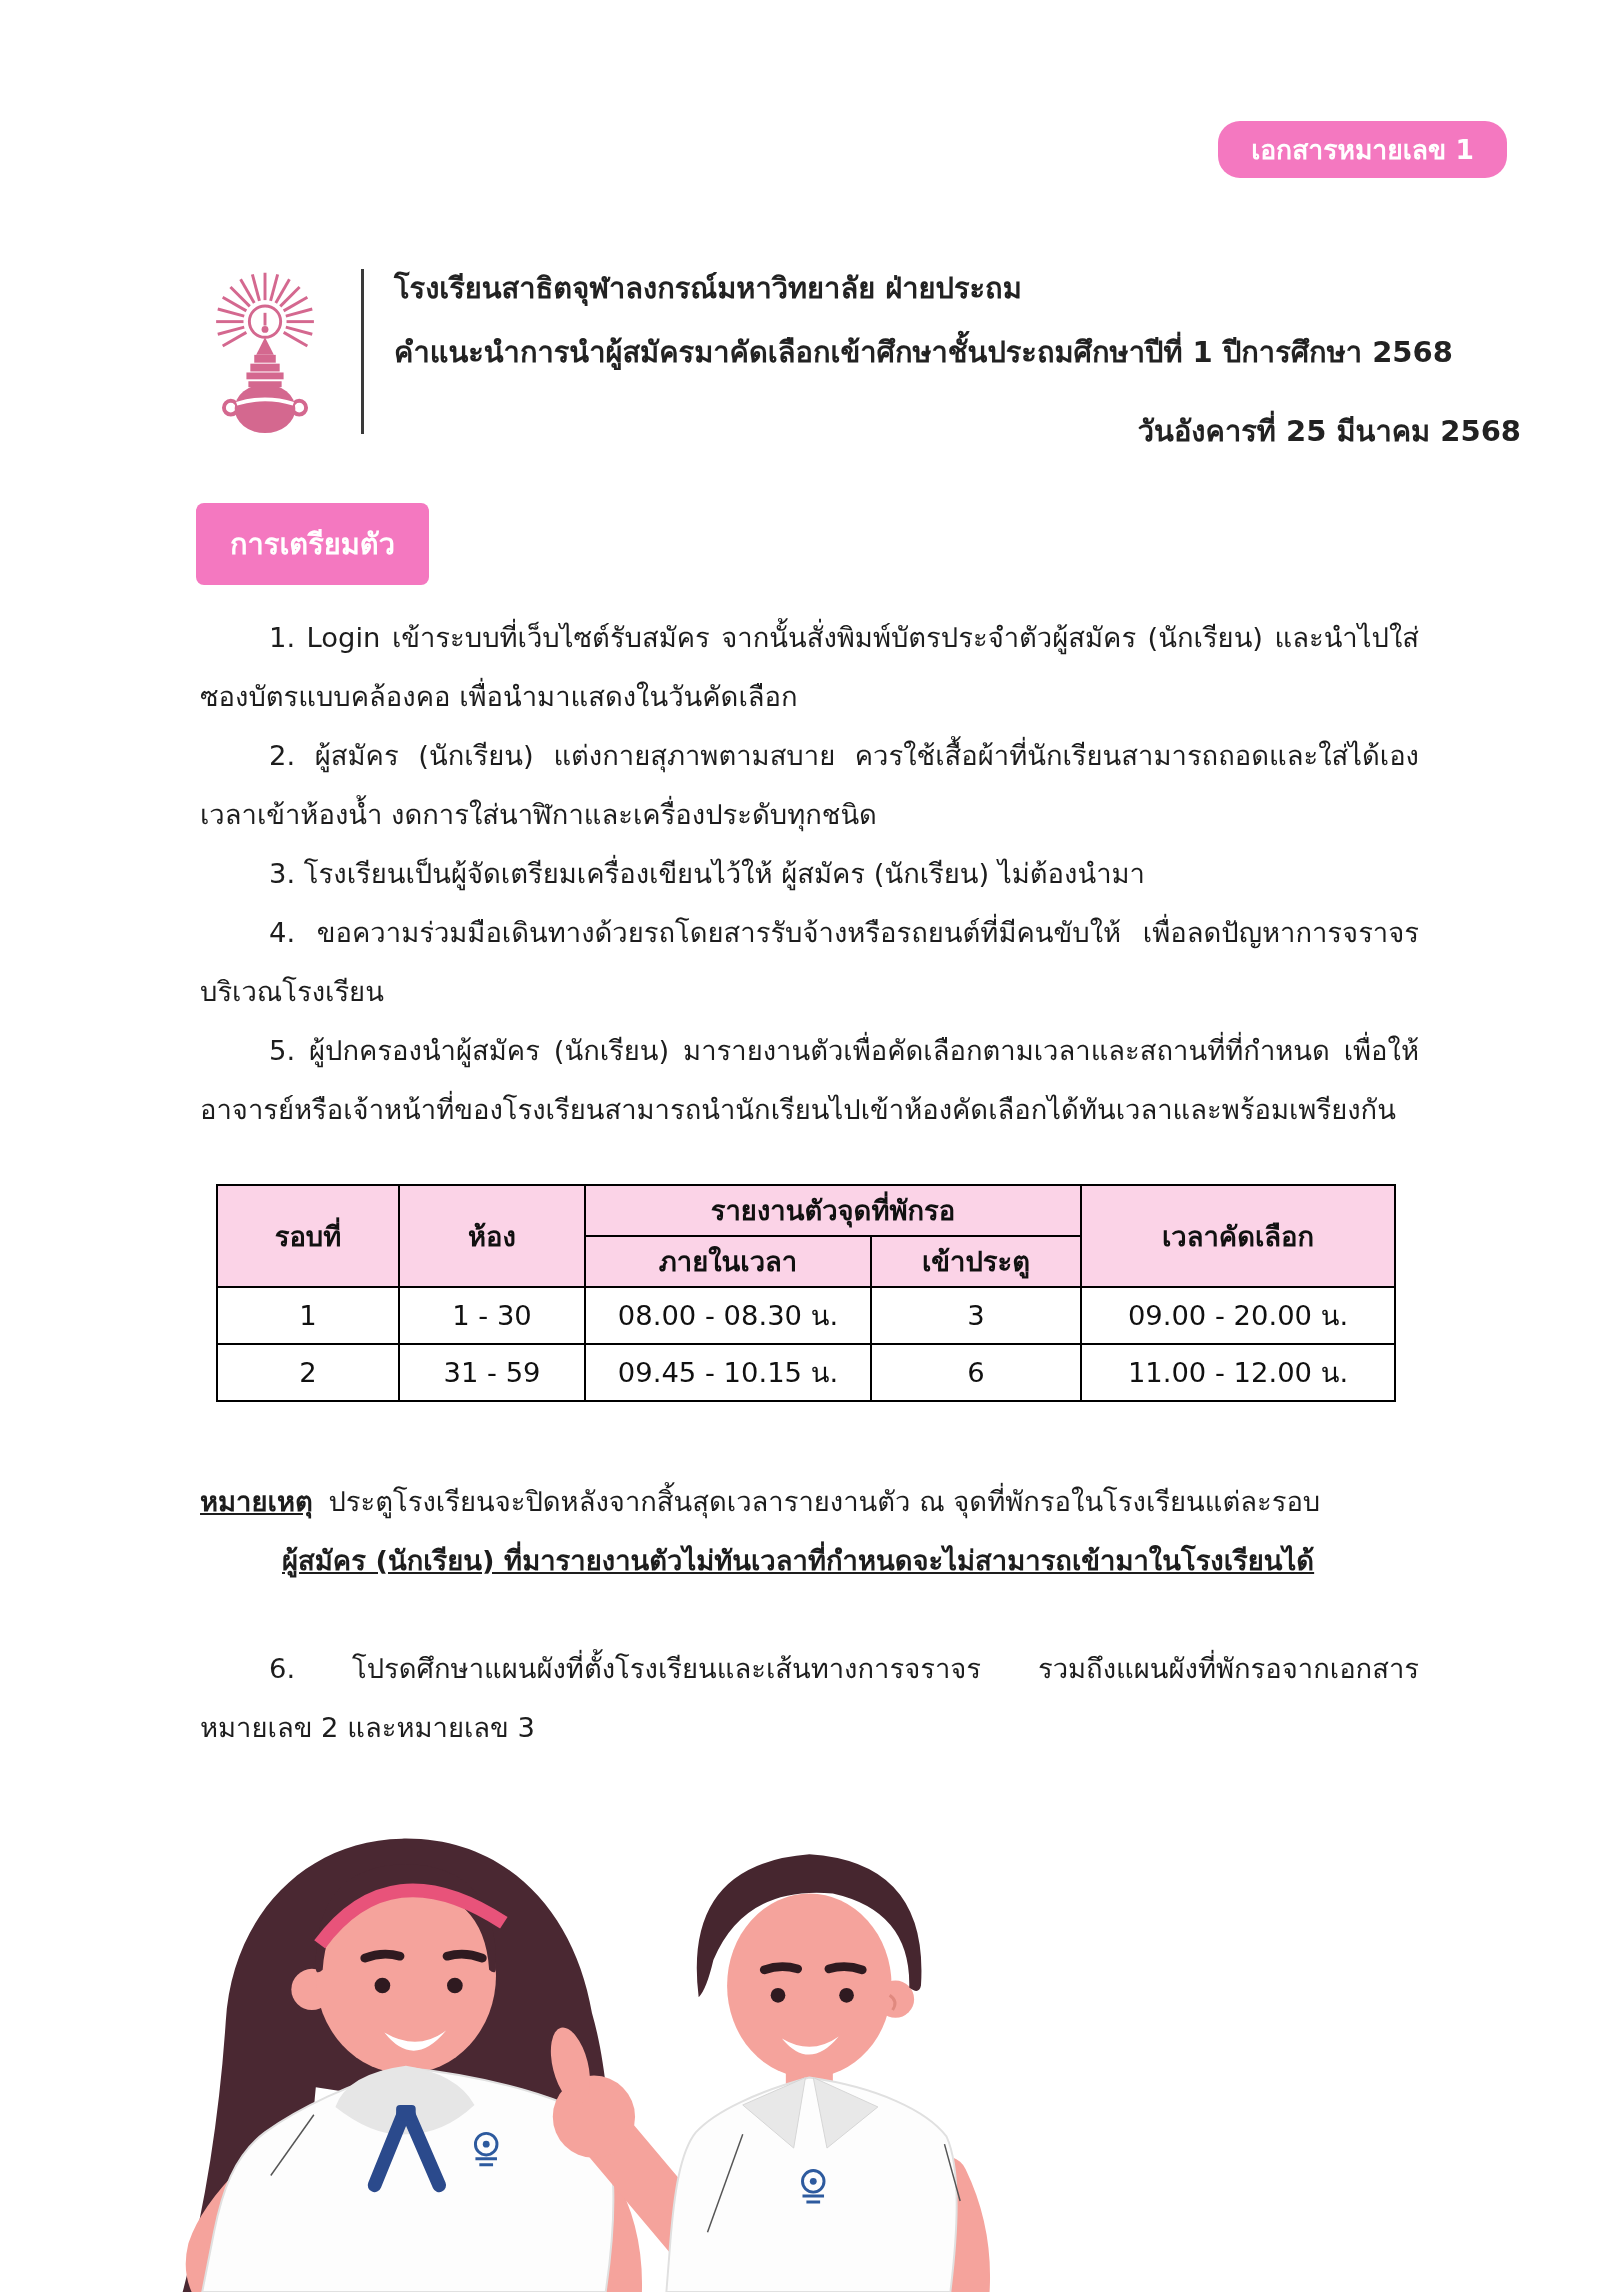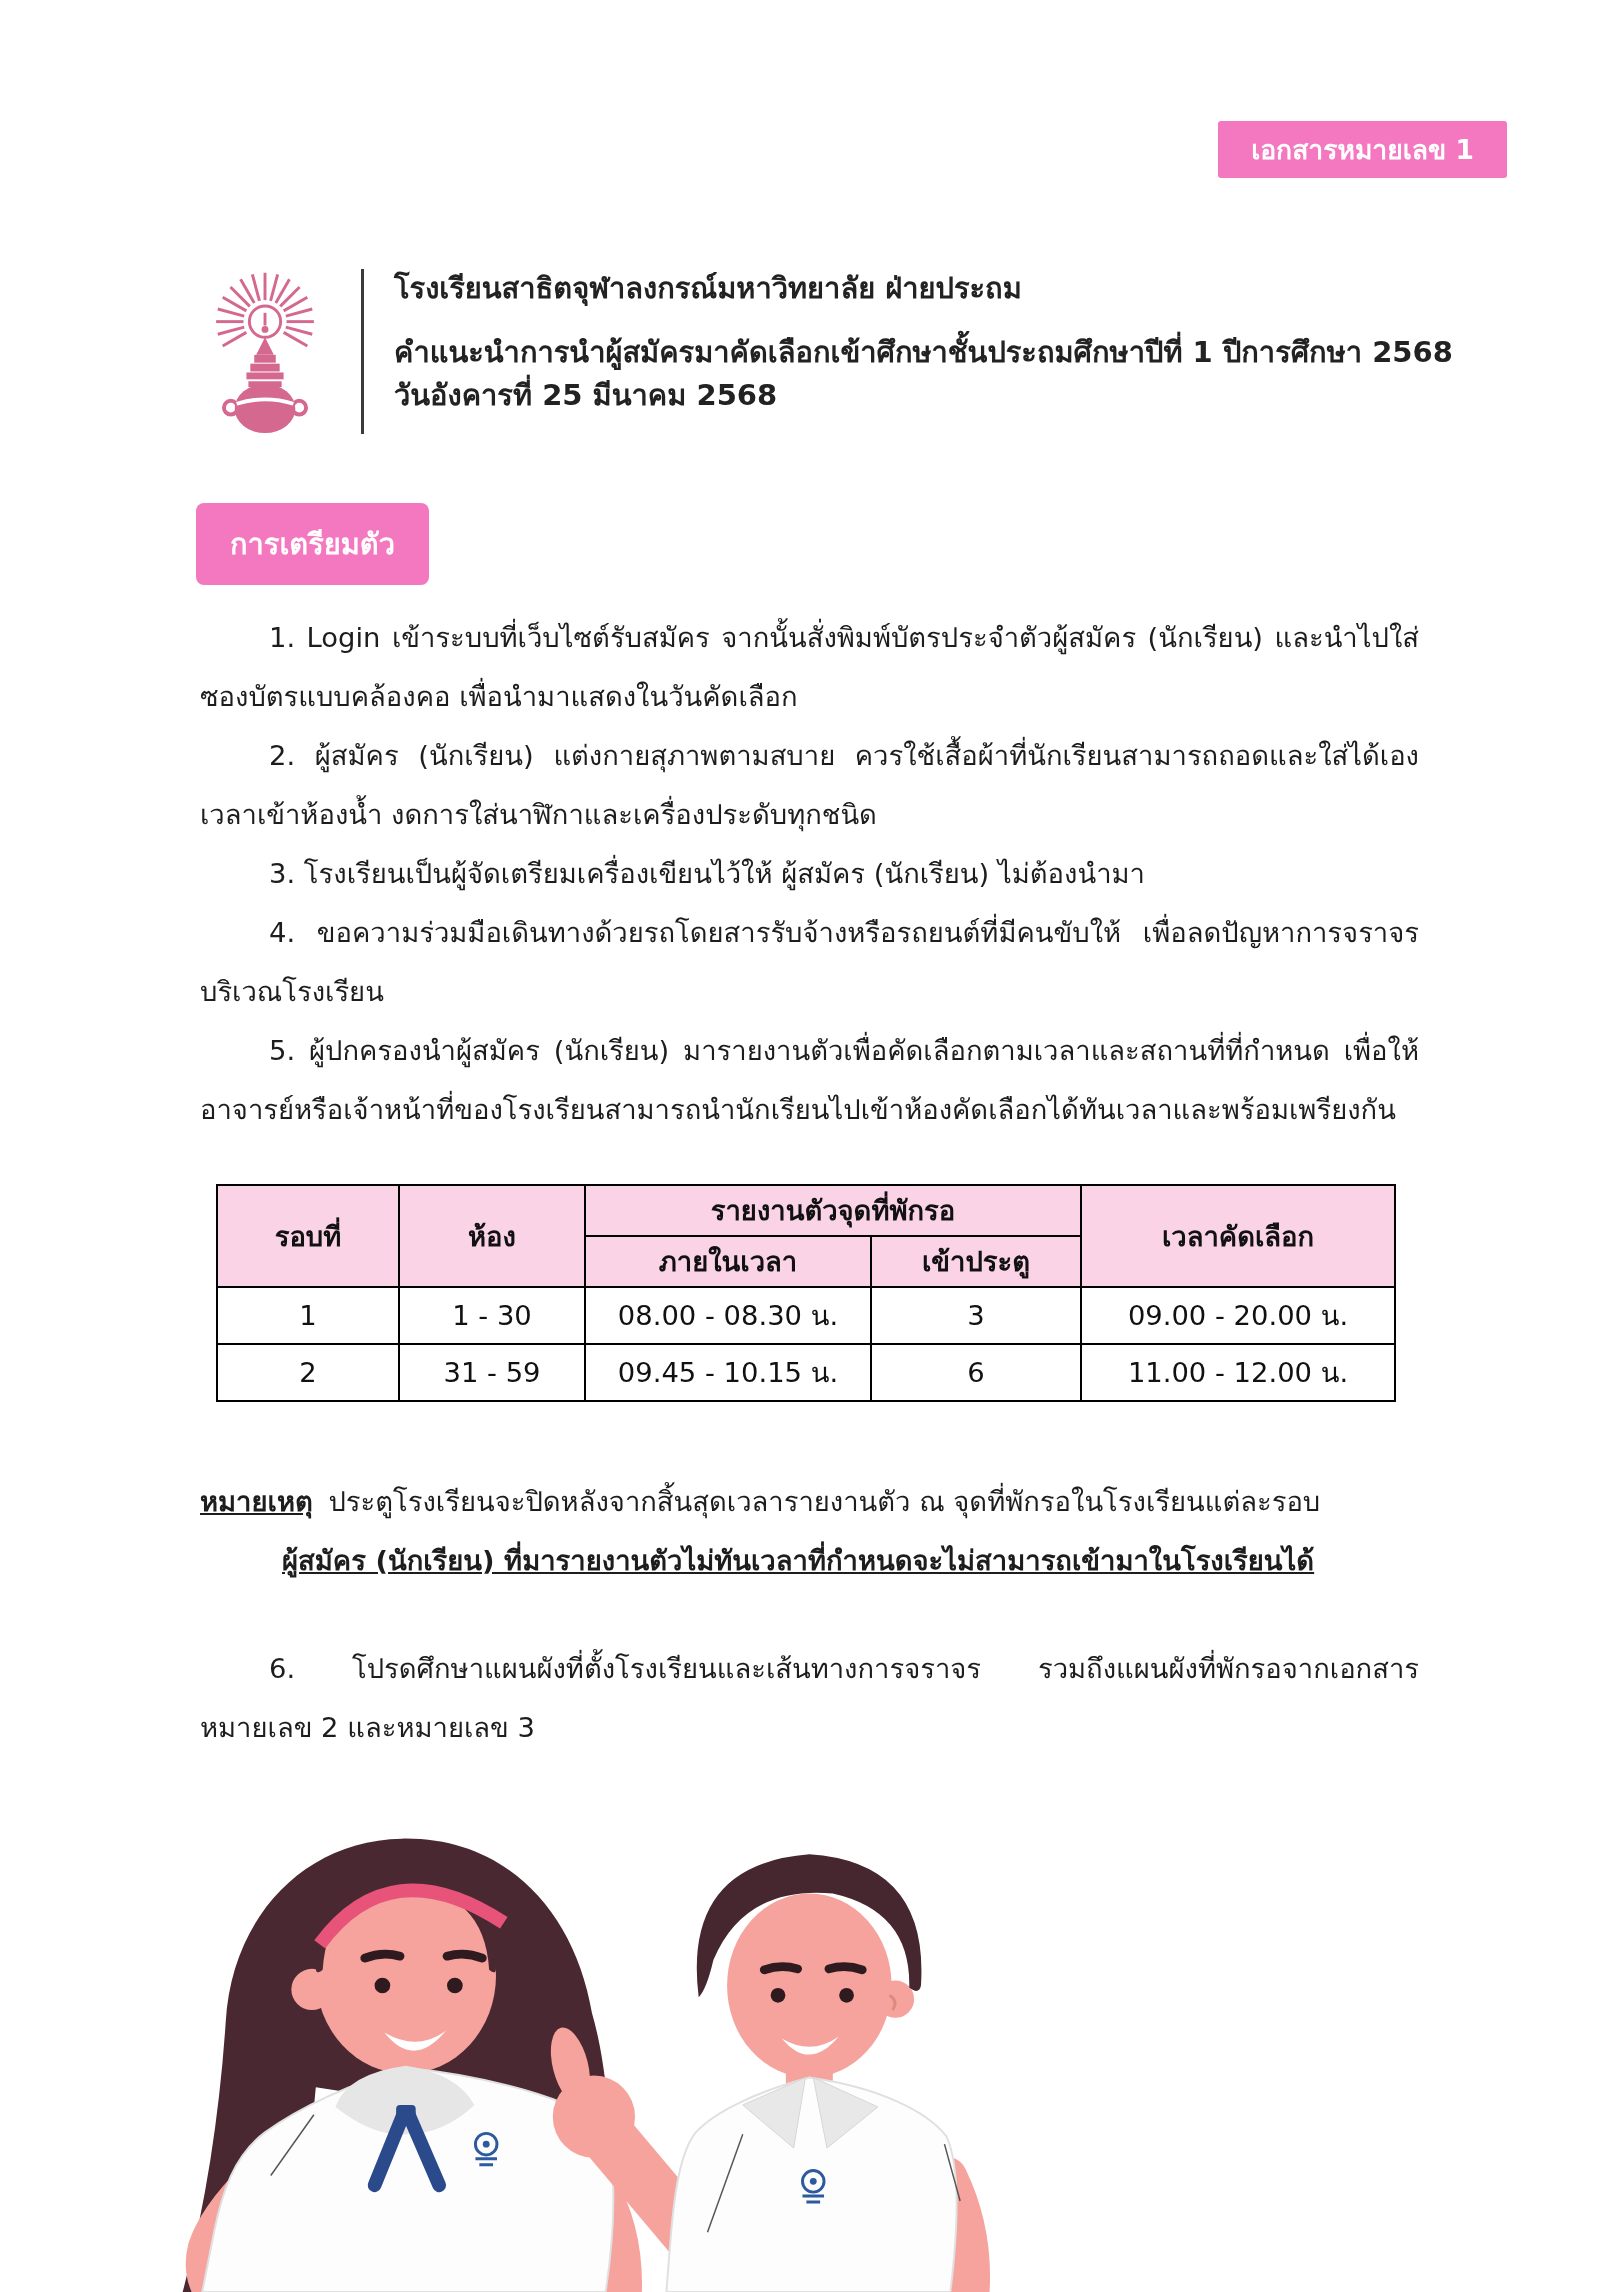--- a/index.html
+++ b/index.html
@@ -3,30 +3,30 @@
 <meta charset="utf-8">
 <style>
   * { margin:0; padding:0; box-sizing:border-box; }
   html,body { background:#ffffff; }
   .page {
     position:relative; width:1621px; height:2293px; background:#ffffff;
     font-family:"DejaVu Sans", sans-serif; color:#1d1d1d; overflow:hidden;
   }
   .badge {
     position:absolute; left:1218px; top:121px; width:289px; height:57px;
-    background:#f478c0; border-radius:3px; color:#ffffff;
+    background:#f478c0; border-radius:22px; color:#ffffff;
     display:flex; align-items:center; justify-content:center;
     font-size:26.5px; font-weight:bold;
   }
   .logo { position:absolute; left:209px; top:261px; width:113px; height:176px; }
   .hdr-divider { position:absolute; left:361px; top:269px; width:2.9px; height:165px; background:#3a3a3a; }
   .hdr-line { position:absolute; left:394px; width:1127px; font-weight:bold; font-size:29px; line-height:39px; color:#222; }
   .hdr-school { top:269px; }
   .hdr-title  { top:333px; }
-  .hdr-date   { top:376px; }
+  .hdr-date   { top:412px;text-align:right; }
   .section-chip {
     position:absolute; left:196px; top:503px; width:233px; height:82px;
     background:#f478c0; border-radius:8px; color:#ffffff;
     display:flex; align-items:center; justify-content:center;
     font-size:29px; font-weight:bold;
   }
   .instructions { position:absolute; left:200px; top:608px; width:1219px; }
   .instructions p, .closing p {
     font-size:27.4px; line-height:59px; text-indent:69px; text-align:justify;
     overflow-wrap:anywhere; color:#1d1d1d;

